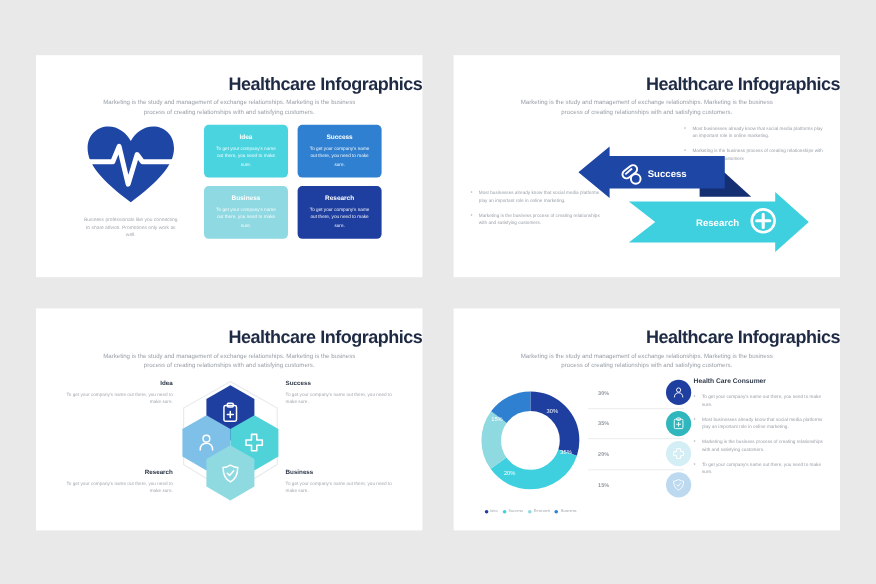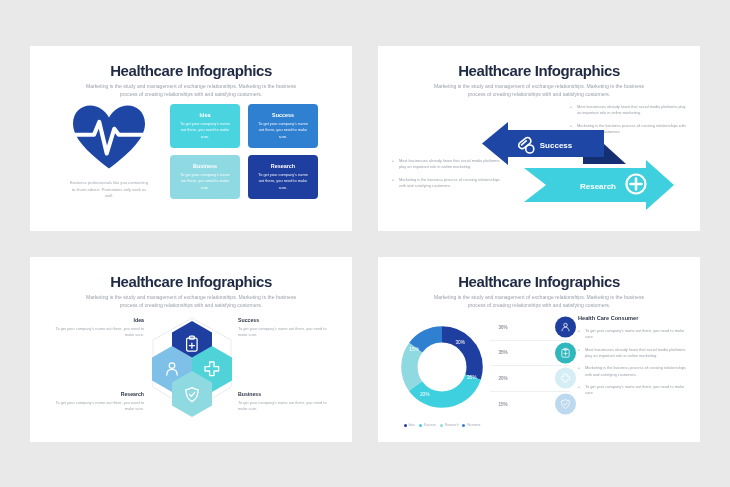--- a/index.html
+++ b/index.html
@@ -17,21 +17,21 @@
     grid-template-columns: 322px 322px;
     grid-template-rows: 185px 185px;
     gap: 26px;
   }
   .slide {
     background: #ffffff;
     position: relative;
     overflow: hidden;
   }
   .s-title {
-    text-align: center;
+    text-align: right;
     font-size: 15px;
     font-weight: bold;
     color: #1f2a44;
     letter-spacing: -0.4px;
     margin-top: 16px;
   }
   .s-sub {
     text-align: center;
     font-size: 5.1px;
     color: #9aa0a8;

